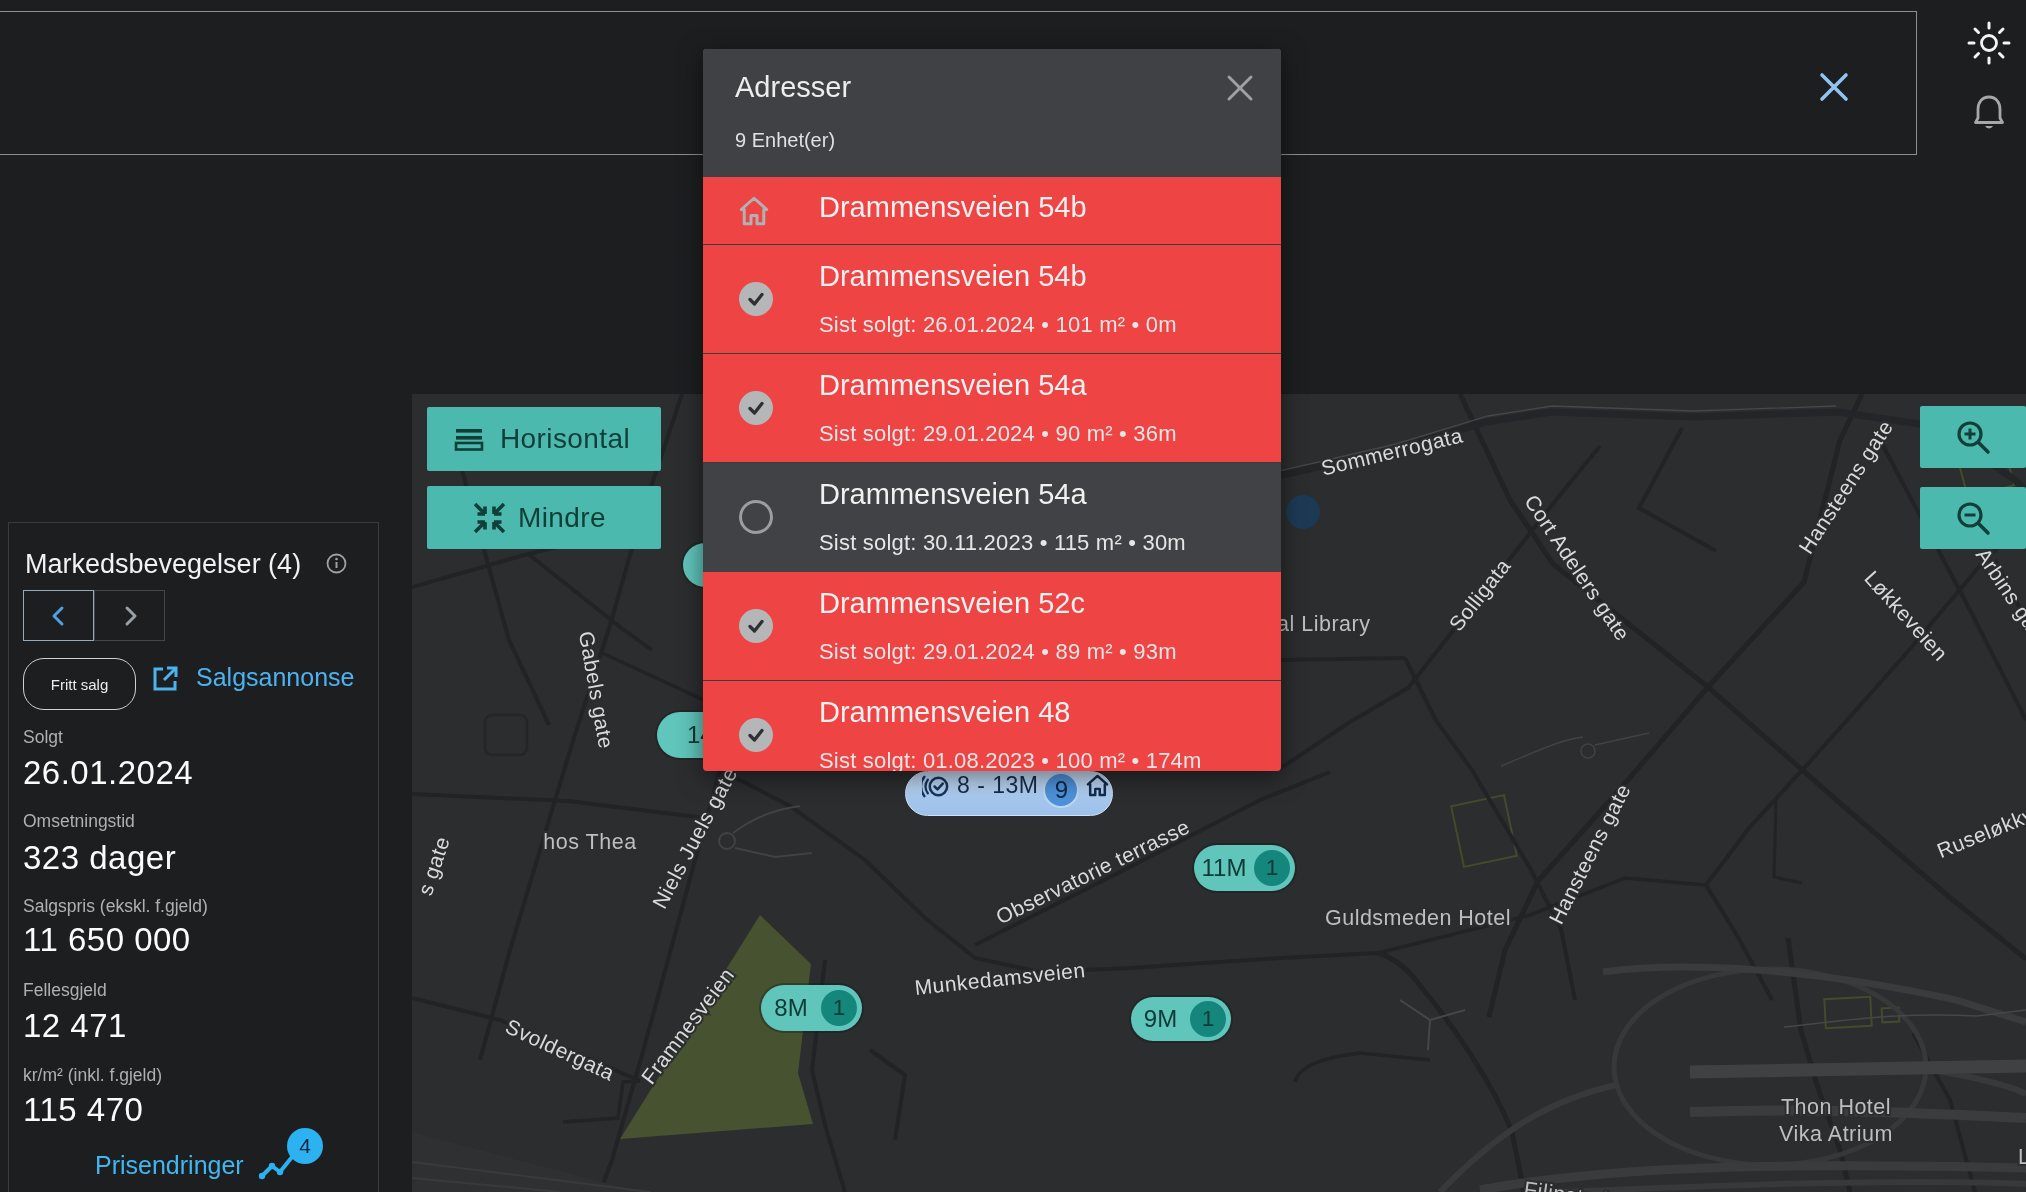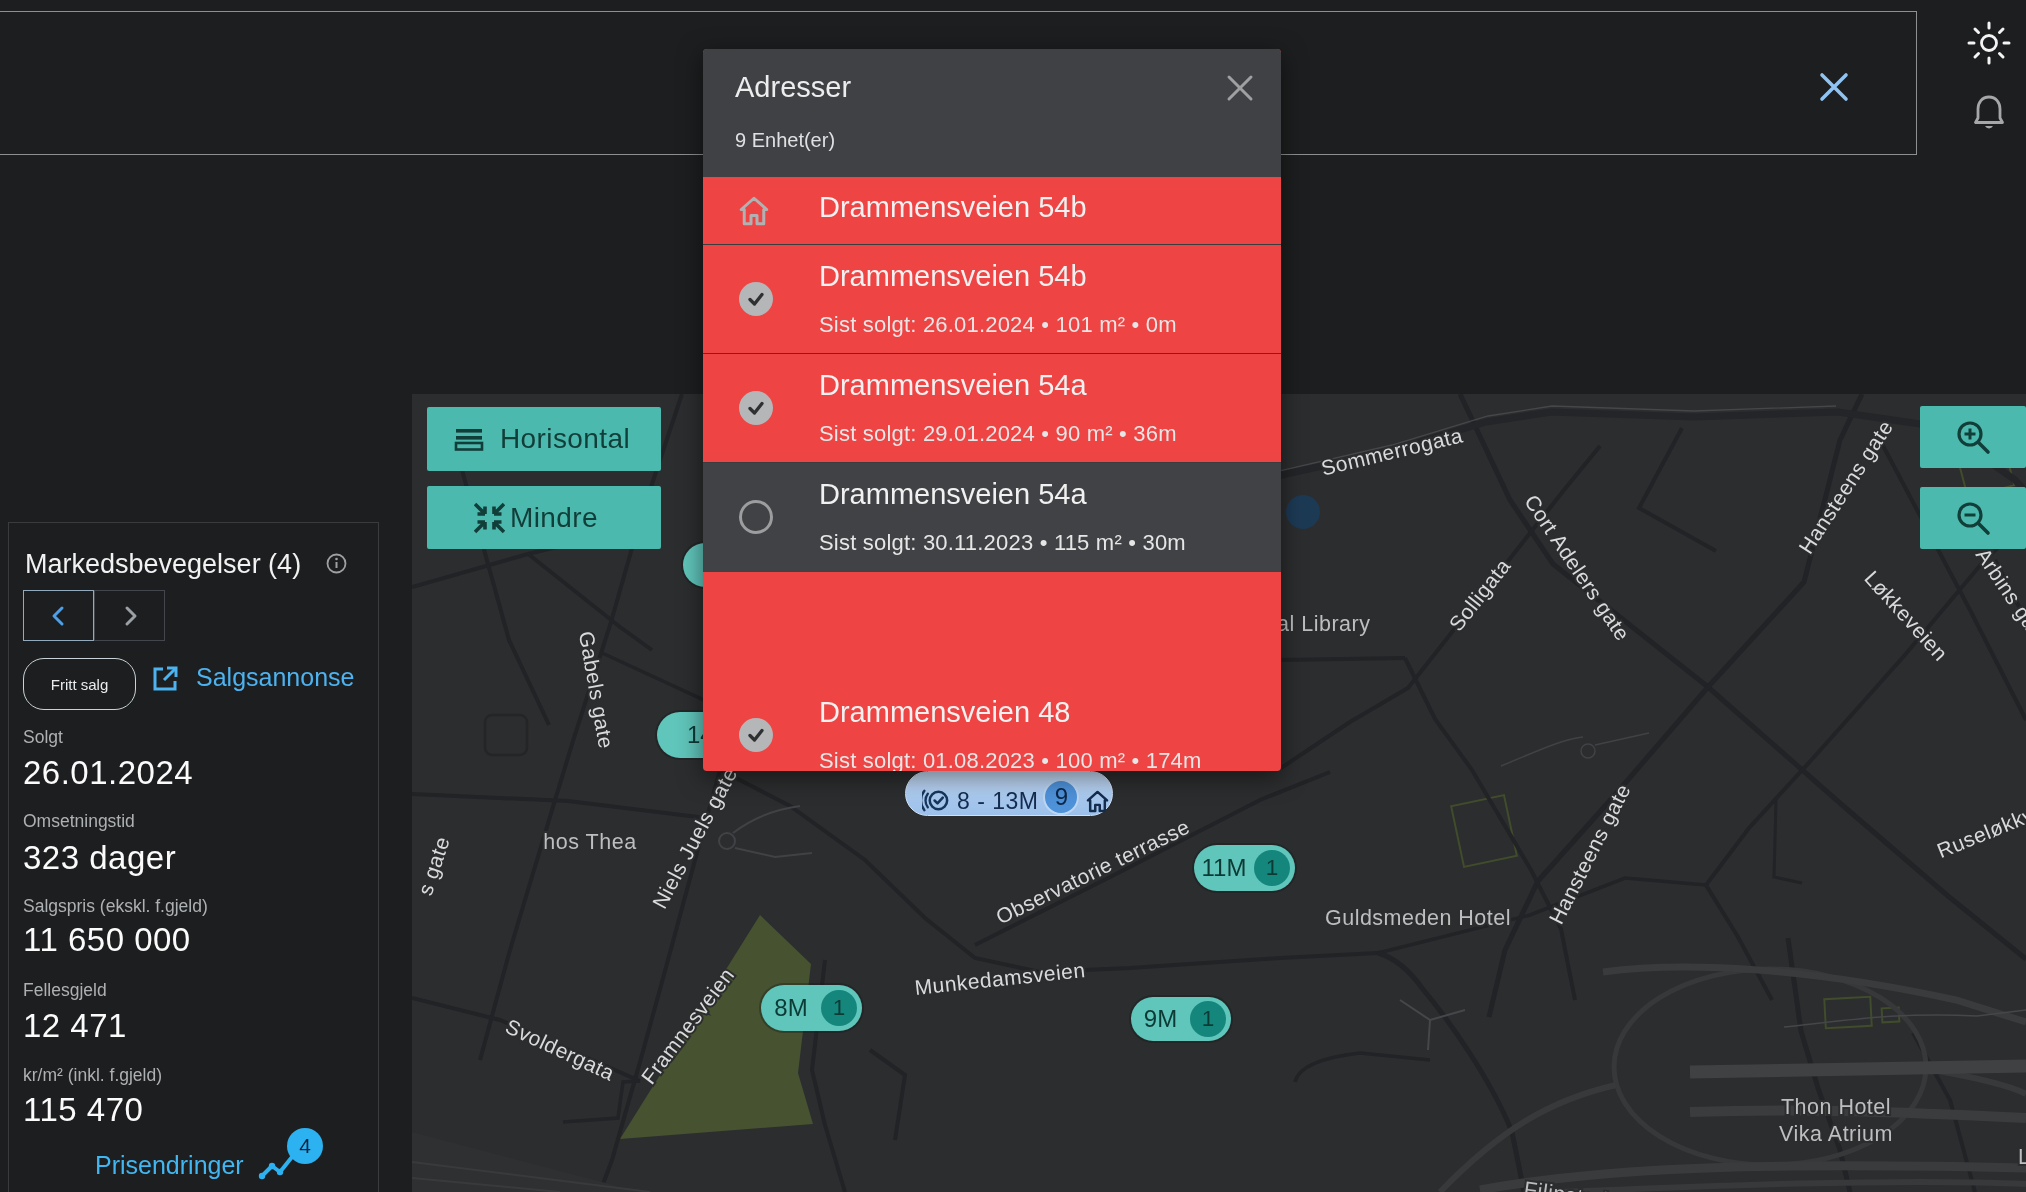--- a/index.html
+++ b/index.html
@@ -25,21 +25,21 @@
   .pill .num { flex:1; text-align:center; }
   .pill .cnt { flex:none; width:36px; height:36px; border-radius:50%; background:#15867c; color:#0c3a35; display:flex; align-items:center; justify-content:center; margin-right:5px; font-size:22.5px; }
   #mk8  { left:761px; top:985px;  width:101px; height:46px; }
   #mk9  { left:1131px; top:997px; width:100px; height:44px; }
   #mk11 { left:1194px; top:845px; width:101px; height:46px; }
   #mk14 { left:657px; top:712px;  width:110px; height:46px; }
   #mkc  { left:683px; top:543px; width:44px; height:44px; border-radius:50%; background:#60c5bb; box-shadow:0 0 0 2px rgba(20,25,25,.35); }
 
   #bluepill { left:905px; top:771px; width:208px; height:45px; border-radius:23px;
     background:linear-gradient(180deg,#c9ddf6 0%,#a8c9ef 60%,#9cc0ea 100%);
-    border:1px solid #cfe2f8; display:flex; align-items:flex-end; color:#142c4e; }
+    border:1px solid #cfe2f8; display:flex; align-items:flex-start; color:#142c4e; }
   #bluepill .rng { font-size:23px; margin-left:6px; letter-spacing:0.5px; white-space:nowrap; }
   #bluepill .c9 { flex:none; width:36px; height:36px; border-radius:50%; background:#4e92da; color:#0d2747;
     display:flex; align-items:center; justify-content:center; font-size:24px; margin-left:5px; border:2.5px solid #bdd7f3; }
 
   
   #sidebar { left:8px; top:522px; width:371px; height:680px; border:1px solid #3a3b3d; }
   #sb-title { left:25px; top:549px; font-size:27px; color:#f2f2f2; }
   #sb-info { left:326px; top:553px; }
   #navbtns { left:23px; top:590px; width:142px; height:51px; display:flex; }
   #navbtns .nb { width:71px; height:51px; border:1px solid #43474c; display:flex; align-items:center; justify-content:center; }
@@ -221,21 +221,21 @@
 </div>
 <div class="tealbtn" id="btnM">
   <svg width="31" height="32" viewBox="0 0 31 32" style="margin-left:47px">
     <g stroke="#123e39" stroke-width="3.6" fill="none">
       <path d="M1 2 L11 12 M11 12 L11 4.5 M11 12 L3.5 12"></path>
       <path d="M30 2 L20 12 M20 12 L20 4.5 M20 12 L27.5 12"></path>
       <path d="M1 30 L11 20 M11 20 L11 27.5 M11 20 L3.5 20"></path>
       <path d="M30 30 L20 20 M20 20 L20 27.5 M20 20 L27.5 20"></path>
     </g>
   </svg>
-  <span style="margin-left:5px">Mindre</span>
+  <span style="margin-left:13px">Mindre</span>
 </div>
 <div class="tealbtn" id="zoomin">
   <svg width="42" height="42" viewBox="0 0 42 42">
     <circle cx="18" cy="18" r="11" fill="none" stroke="#123e39" stroke-width="3.2"></circle>
     <line x1="26.5" y1="26.5" x2="36" y2="36" stroke="#123e39" stroke-width="3.6" stroke-linecap="round"></line>
     <line x1="12.5" y1="18" x2="23.5" y2="18" stroke="#123e39" stroke-width="3"></line>
     <line x1="18" y1="12.5" x2="18" y2="23.5" stroke="#123e39" stroke-width="3"></line>
   </svg>
 </div>
 <div class="tealbtn" id="zoomout">
@@ -355,20 +355,29 @@
         </svg>
       </div>
     <div class="ttl" style="top:15px">Drammensveien 54a</div>
     <div class="sub" style="top:67px">Sist solgt: 29.01.2024 • 90 m² • 36m</div>
   </div>
   <div class="prow hl" style="top:414px; height:109px;">
     <div class="cko" style="top:37px"></div>
     <div class="ttl" style="top:15px">Drammensveien 54a</div>
     <div class="sub" style="top:67px">Sist solgt: 30.11.2023 • 115 m² • 30m</div>
   </div>
+  <div class="prow" style="top:523px; height:109px;">
+    <div class="ckc" style="top:37px">
+        <svg width="20" height="20" viewBox="0 0 20 20">
+          <path d="M4 10.5 L8.5 15 L16 5.5" fill="none" stroke="#2f3032" stroke-width="3.3" stroke-linecap="round" stroke-linejoin="round"></path>
+        </svg>
+      </div>
+    <div class="ttl" style="top:15px">Drammensveien 52c</div>
+    <div class="sub" style="top:67px">Sist solgt: 29.01.2024 • 89 m² • 93m</div>
+  </div>
   <div class="prow" style="top:632px; height:110px; border-bottom:none;">
     <div class="ckc" style="top:37px">
         <svg width="20" height="20" viewBox="0 0 20 20">
           <path d="M4 10.5 L8.5 15 L16 5.5" fill="none" stroke="#2f3032" stroke-width="3.3" stroke-linecap="round" stroke-linejoin="round"></path>
         </svg>
       </div>
     <div class="ttl" style="top:15px">Drammensveien 48</div>
     <div class="sub" style="top:67px">Sist solgt: 01.08.2023 • 100 m² • 174m</div>
   </div>
 </div>

